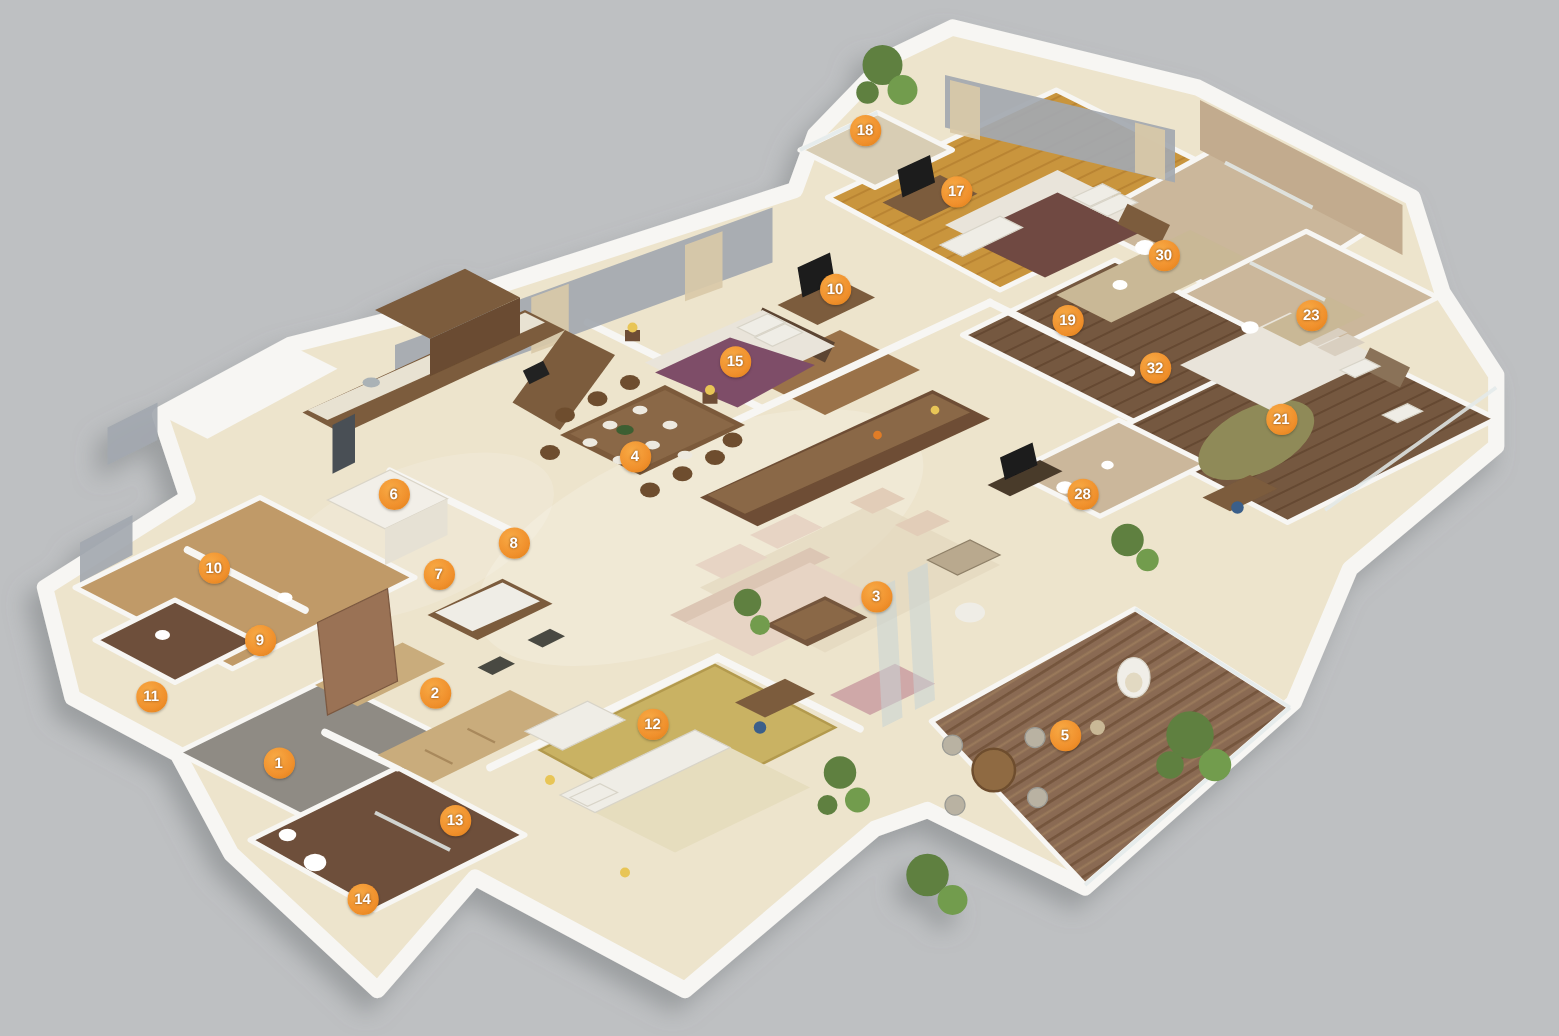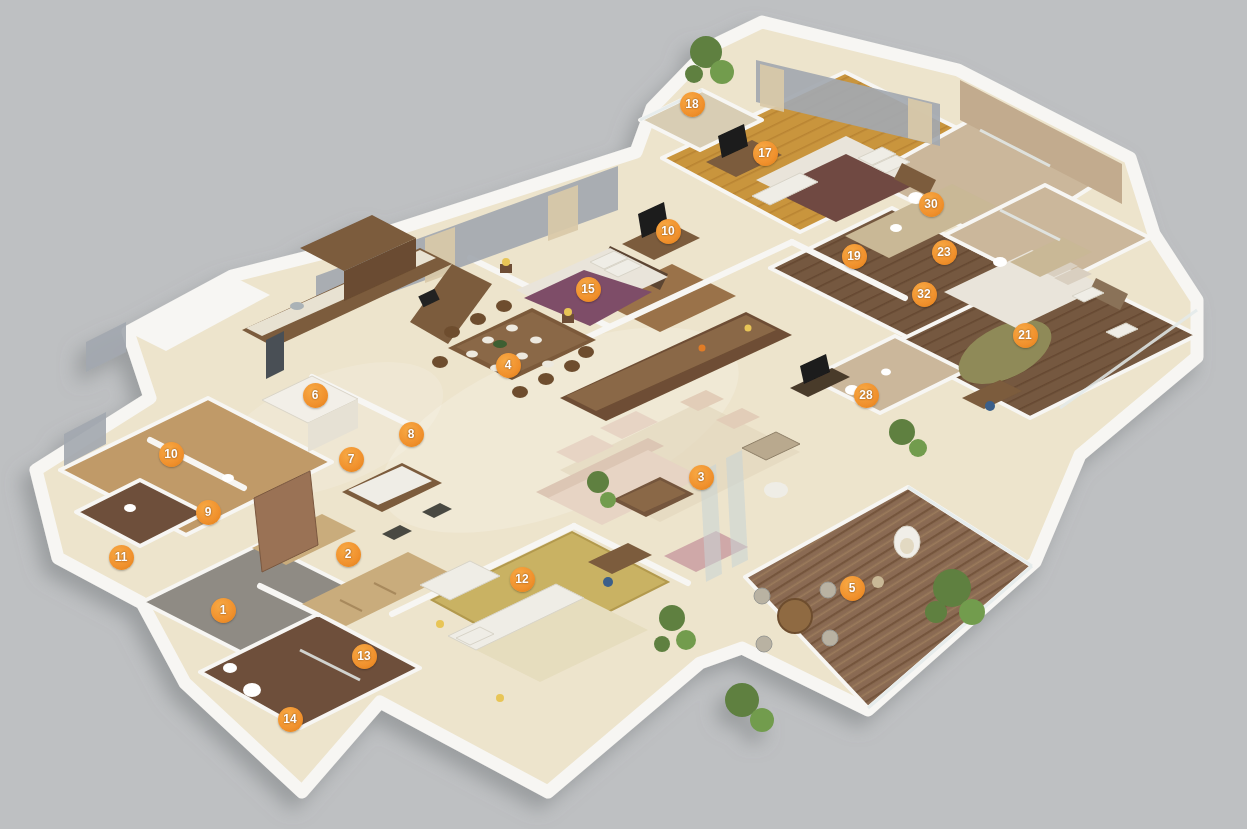--- a/index.html
+++ b/index.html
@@ -312,16 +312,16 @@
       <div class="marker" style="left: 364px; top: 656px;">13</div>
       <div class="marker" style="left: 290px; top: 719px;">14</div>
       <div class="marker" style="left: 588px; top: 289px;">15</div>
       <div class="marker" style="left: 668px; top: 231px;">10</div>
       <div class="marker" style="left: 765px; top: 153px;">17</div>
       <div class="marker" style="left: 692px; top: 104px;">18</div>
       <div class="marker" style="left: 854px; top: 256px;">19</div>
       <div class="marker" style="left: 931px; top: 204px;">30</div>
       <div class="marker" style="left: 1025px; top: 335px;">21</div>
       <div class="marker" style="left: 924px; top: 294px;">32</div>
-      <div class="marker" style="left: 944px; top: 252px;">23</div>
+      <div class="marker" style="left: 1049px; top: 252px;">23</div>
       <div class="marker" style="left: 866px; top: 395px;">28</div>
     </div>
 </div>
 
 </body></html>

